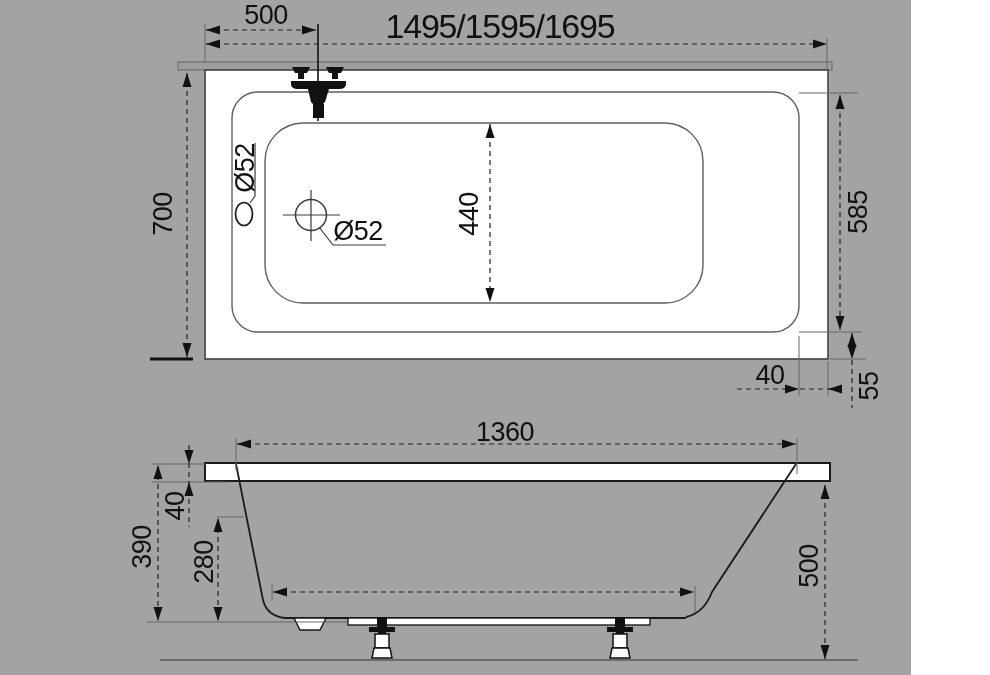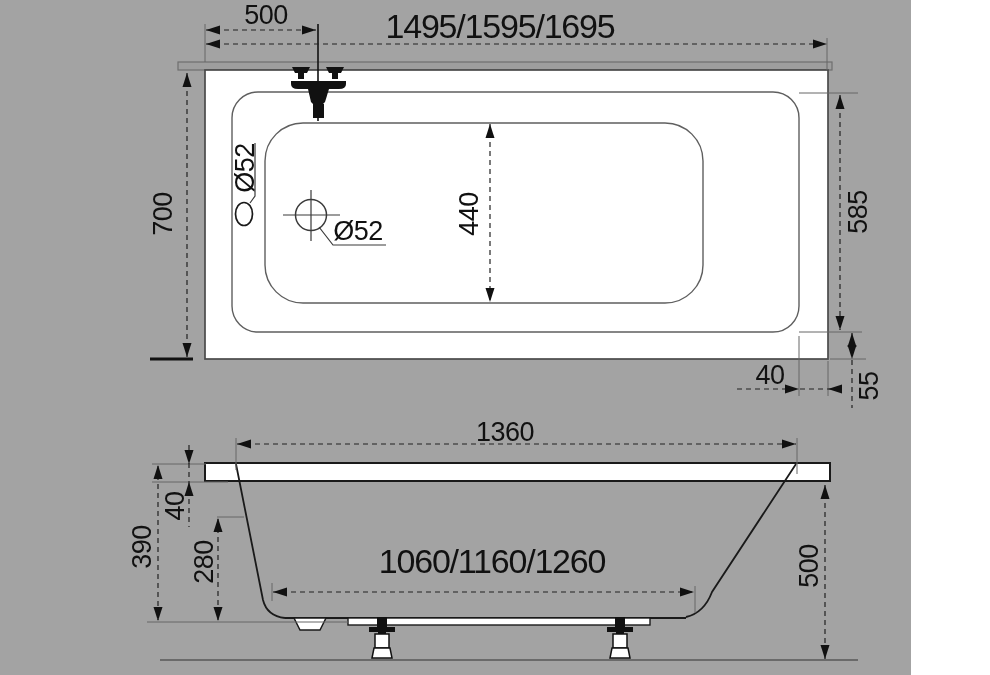--- a/index.html
+++ b/index.html
@@ -161,16 +161,15 @@
   <div class="dim-label v" style="left:469px;top:214px">440</div>
   <div class="dim-label v" style="left:245px;top:168px">Ø52</div>
   <div class="dim-label" style="left:358px;top:231px">Ø52</div>
   <div class="dim-label" style="left:770px;top:375px">40</div>
   <div class="dim-label v" style="left:869px;top:386px">55</div>
 
   <div class="dim-label" style="left:505px;top:432px">1360</div>
   <div class="dim-label v" style="left:175px;top:506px">40</div>
   <div class="dim-label v" style="left:142px;top:547px">390</div>
   <div class="dim-label v" style="left:204px;top:562px">280</div>
-  <div class="dim-label tight" style="left:492px;top:561px">1060/1160/1260</div>
   <div class="dim-label v" style="left:809px;top:566px">500</div>
 
 </div>
 
 </body></html>

